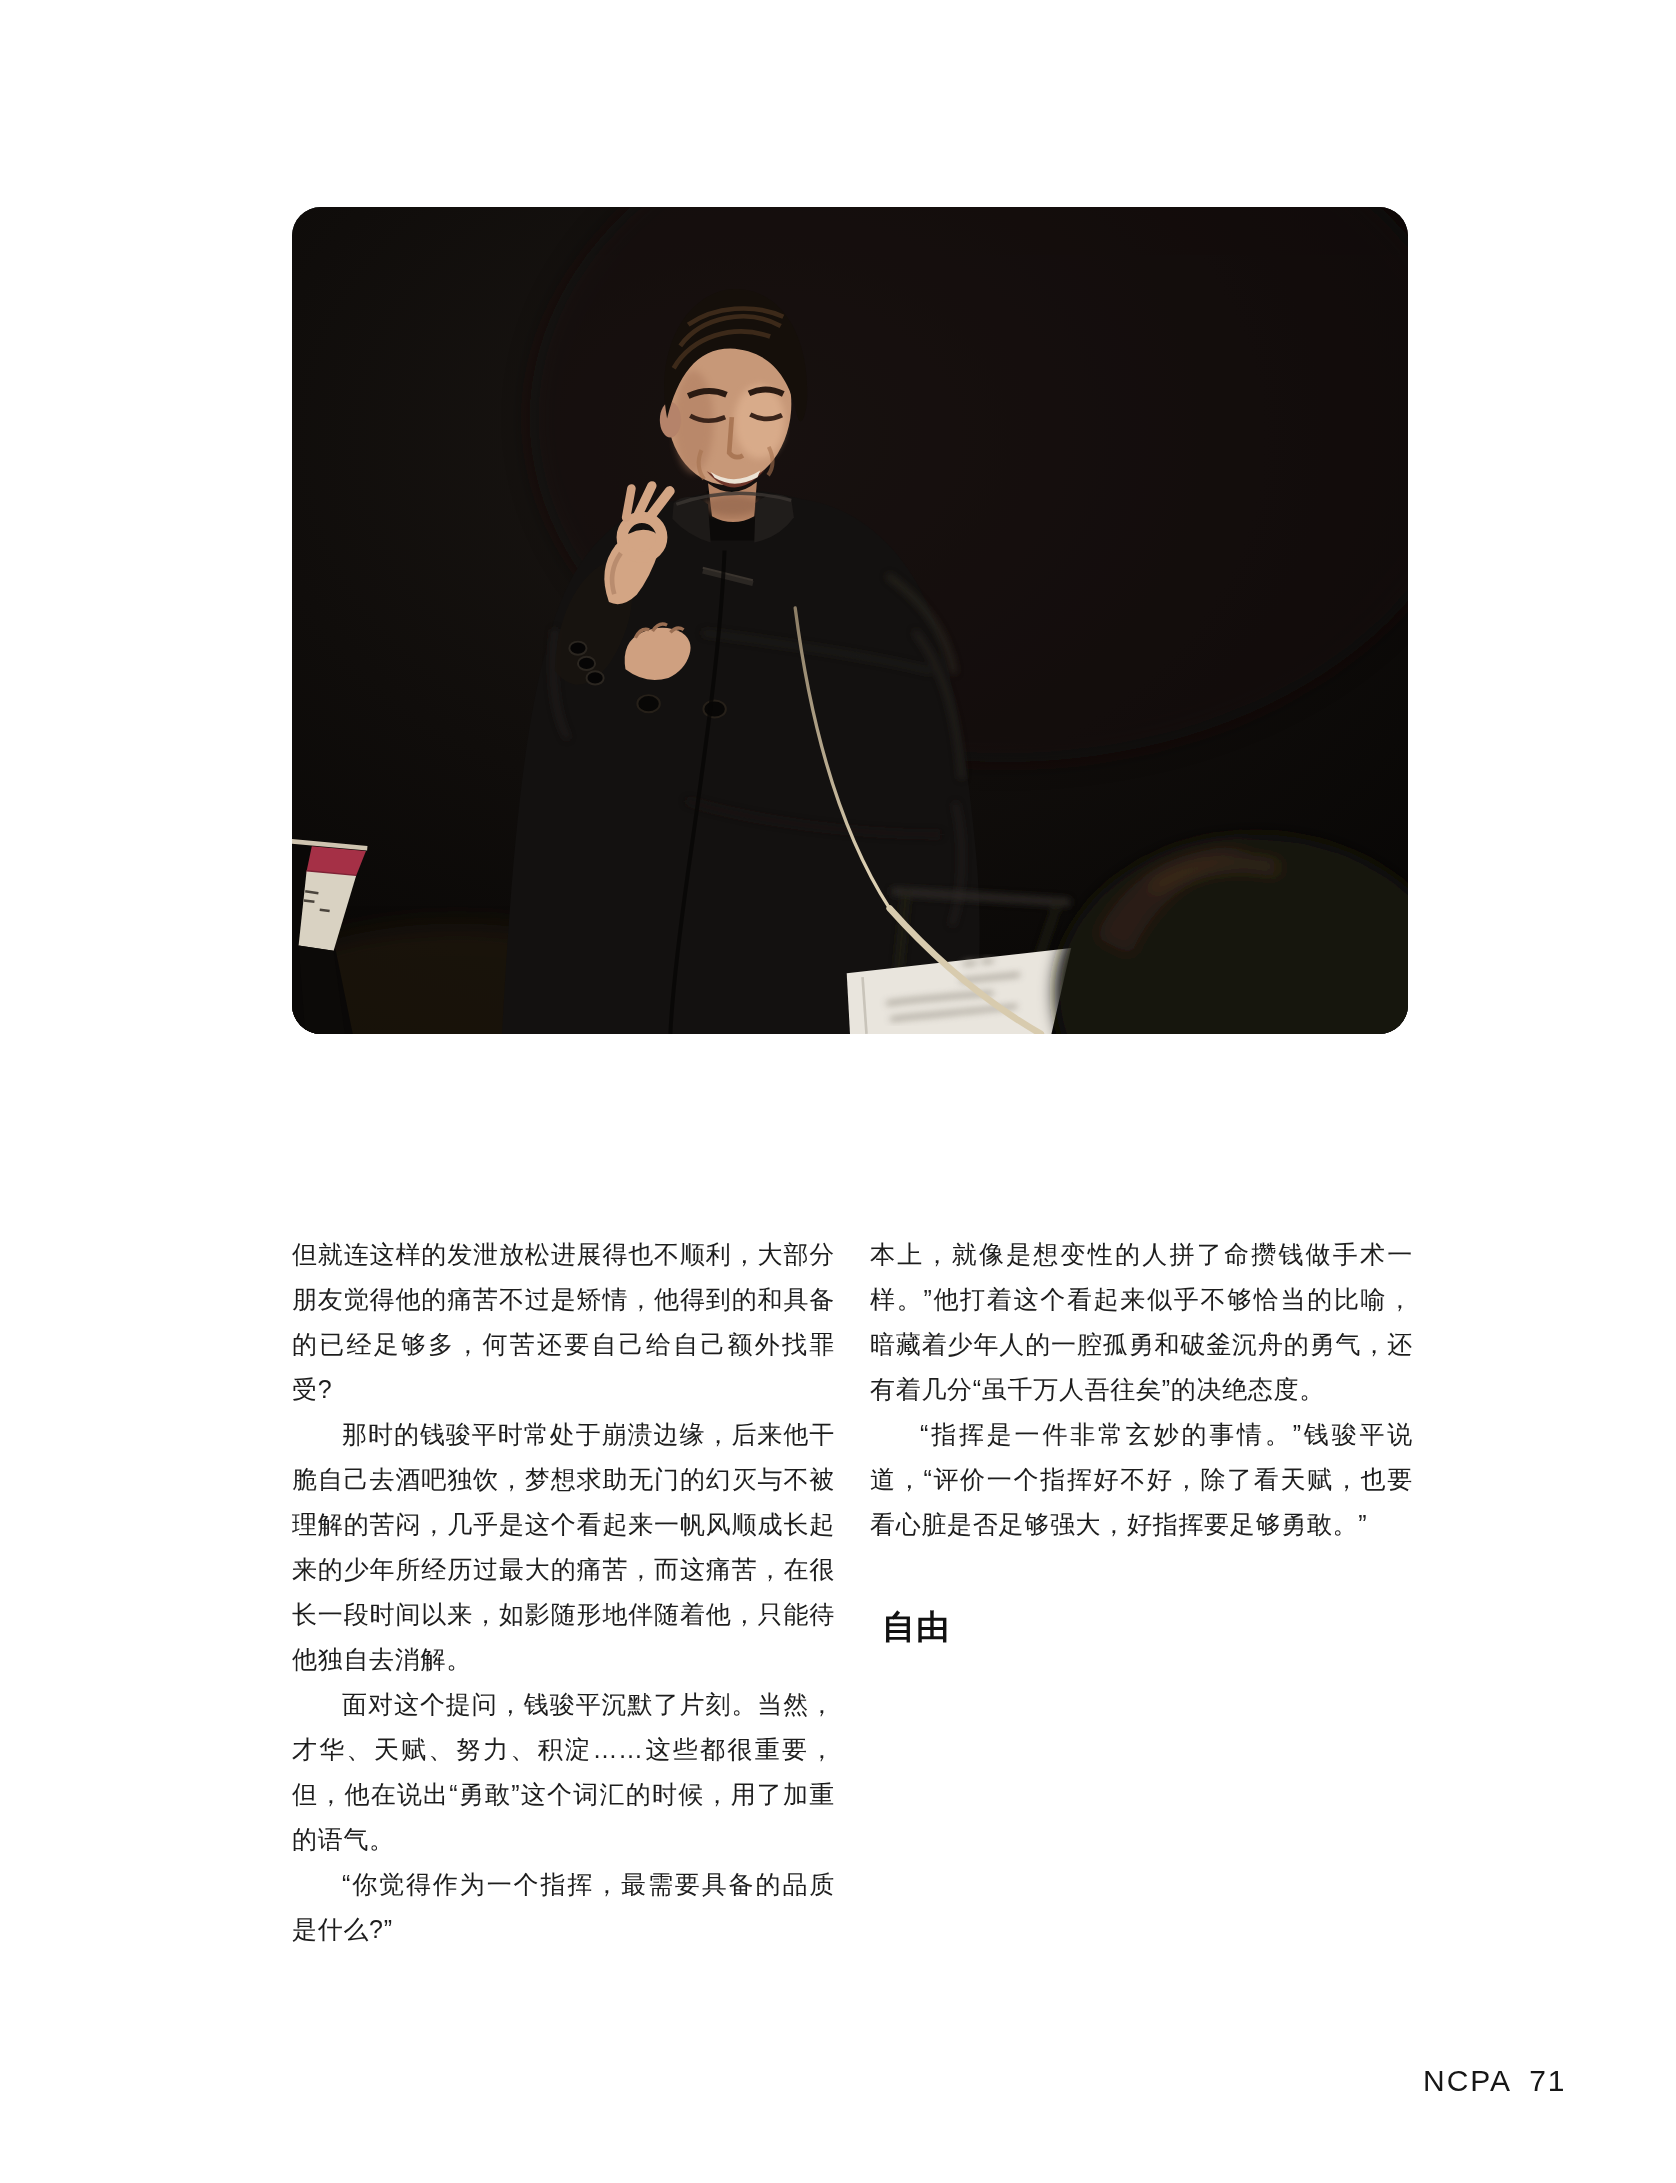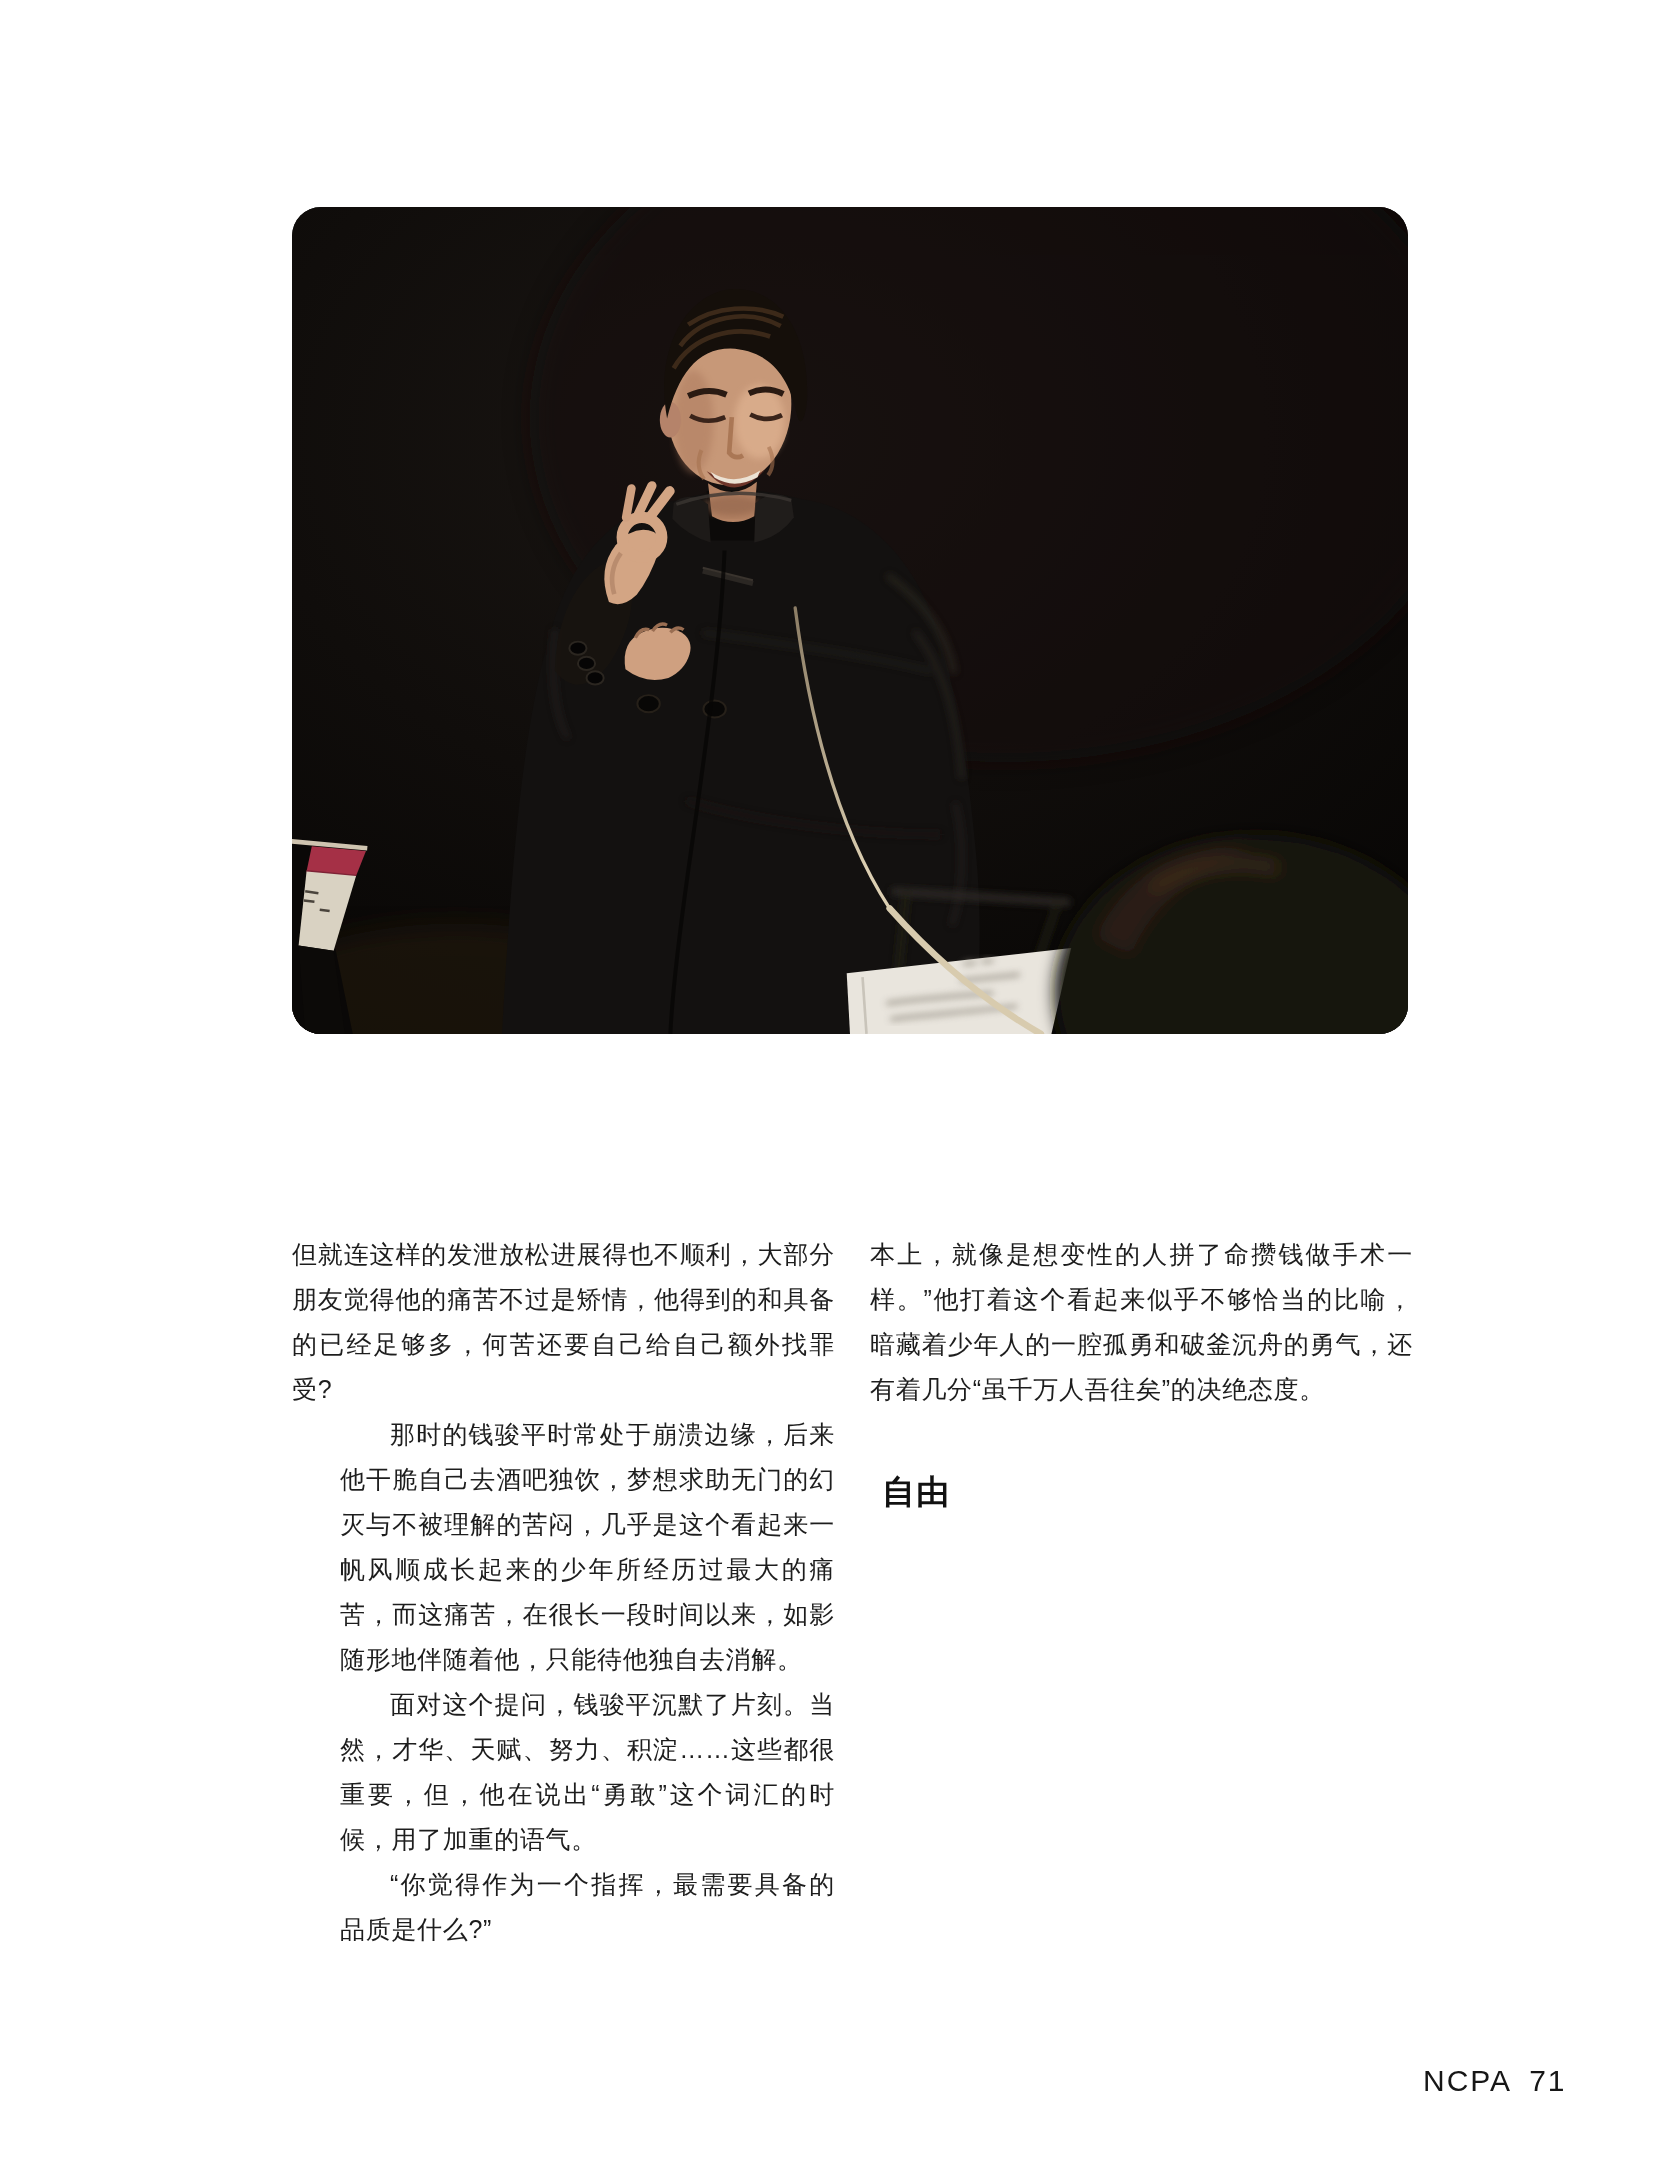--- a/index.html
+++ b/index.html
@@ -20,21 +20,21 @@
   .photo svg{display:block;width:100%;height:100%;}
   .col{
     position:absolute;top:1232px;width:543px;
     font-size:25px;line-height:45px;letter-spacing:0.7px;
     text-align:justify;text-justify:inter-character;
     color:#1d1d1d;
   }
   .col-left{left:292px;}
   .col-right{left:870px;}
   .col p{margin:0;padding:0;}
-  .col p.indent{text-indent:2em;margin-left:48px;}
+  .col p.indent{text-indent:2em;}
   .col h2{
     margin:61px 0 49px 12px;
     font-size:33px;line-height:38px;
     font-weight:bold;letter-spacing:1.3px;color:#111111;
   }
   .page-footer{
     position:absolute;left:1423px;top:2064px;
     font-size:30px;line-height:33px;color:#161616;
     letter-spacing:2px;white-space:nowrap;
   }
@@ -208,20 +208,21 @@
   <main>
     <section class="col col-left">
       <p>但就连这样的发泄放松进展得也不顺利，大部分朋友觉得他的痛苦不过是矫情，他得到的和具备的已经足够多，何苦还要自己给自己额外找罪受?</p>
       <p class="indent">那时的钱骏平时常处于崩溃边缘，后来他干脆自己去酒吧独饮，梦想求助无门的幻灭与不被理解的苦闷，几乎是这个看起来一帆风顺成长起来的少年所经历过最大的痛苦，而这痛苦，在很长一段时间以来，如影随形地伴随着他，只能待他独自去消解。</p>
       <p class="indent">面对这个提问，钱骏平沉默了片刻。当然，才华、天赋、努力、积淀……这些都很重要，但，他在说出“勇敢”这个词汇的时候，用了加重的语气。</p>
       <p class="indent">“你觉得作为一个指挥，最需要具备的品质是什么?”</p>
     </section>
 
     <section class="col col-right">
       <p>本上，就像是想变性的人拼了命攒钱做手术一样。”他打着这个看起来似乎不够恰当的比喻，暗藏着少年人的一腔孤勇和破釜沉舟的勇气，还有着几分“虽千万人吾往矣”的决绝态度。</p>
+      <p class="indent">“指挥是一件非常玄妙的事情。”钱骏平说道，“评价一个指挥好不好，除了看天赋，也要看心脏是否足够强大，好指挥要足够勇敢。”</p>
       <h2>自由</h2>
     </section>
   </main>
 
   <footer class="page-footer">
     <span>NCPA</span><span class="page-num">71</span>
   </footer>
 
 </div>
 

